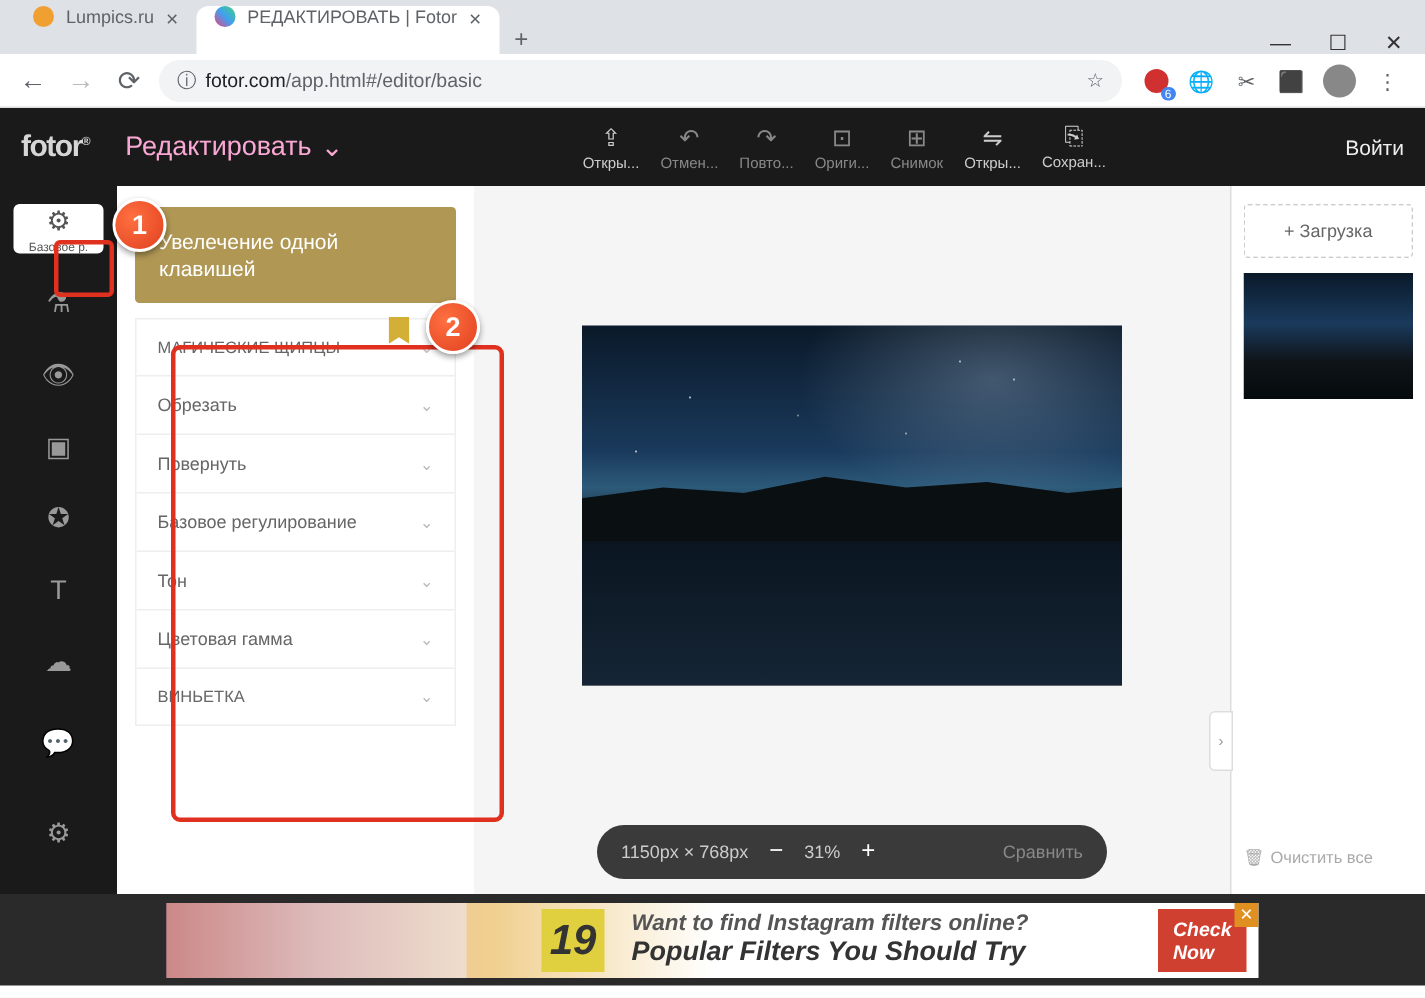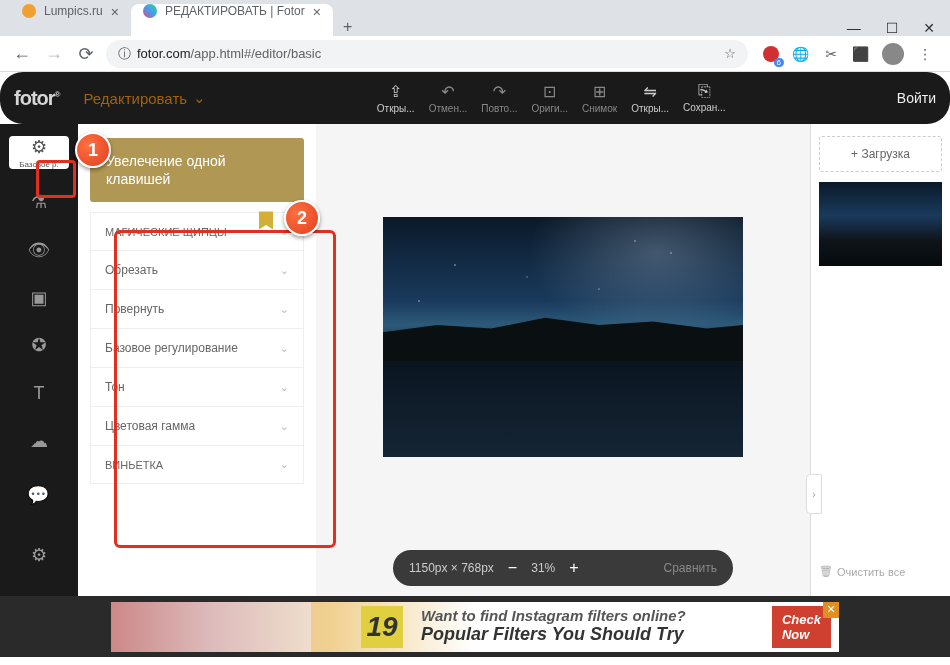--- a/index.html
+++ b/index.html
@@ -15,24 +15,24 @@
 
 .addr-bar { height: 36px; background: #fff; display: flex; align-items: center; padding: 0 10px; gap: 8px; border-bottom: 1px solid #ddd; }
 .nav-btn { width: 24px; text-align: center; font-size: 18px; color: #5f6368; cursor: pointer; }
 .nav-btn.disabled { color: #bbb; }
 .url-box { flex: 1; height: 28px; background: #f1f3f4; border-radius: 14px; display: flex; align-items: center; padding: 0 12px; font-size: 13px; color: #5f6368; }
 .url-host { color: #202124; }
 .ext-icons { display: flex; gap: 12px; align-items: center; padding: 0 6px; }
 .ext-icon { width: 18px; height: 18px; display: flex; align-items: center; justify-content: center; font-size: 14px; color: #5f6368; }
 .avatar { width: 22px; height: 22px; border-radius: 50%; background: #888; }
 
-.app-toolbar { height: 52px; background: #1a1a1a; display: flex; align-items: center; padding: 0 14px; border-radius: 23px; }
+.app-toolbar { height: 52px; background: #1a1a1a; display: flex; align-items: center; padding: 0 14px; }
 .logo { font-size: 20px; font-weight: bold; color: #d6d6d6; letter-spacing: -1px; }
 .logo-reg { font-size: 8px; vertical-align: super; }
-.mode-dd { margin-left: 24px; color: #a16207; font-size: 15px; display: flex; align-items: flex-end; gap: 6px; cursor: pointer; }
+.mode-dd { margin-left: 24px; color: #f9a8d4; font-size: 18px; display: flex; align-items: flex-start; gap: 6px; cursor: pointer; }
 .toolbar-center { margin-left: auto; display: flex; gap: 14px; }
 .tb-item { display: flex; flex-direction: column; align-items: center; gap: 2px; color: #888; font-size: 10px; cursor: pointer; }
 .tb-item.enabled { color: #ccc; }
 .tb-icon { font-size: 16px; }
 .login { margin-left: auto; color: #eee; font-size: 14px; font-weight: 500; cursor: pointer; }
 
 .main { display: flex; height: 472px; background: #f5f5f5; }
 .left-rail { width: 78px; background: #1a1a1a; display: flex; flex-direction: column; align-items: center; padding-top: 12px; gap: 18px; position: relative; }
 .rail-btn { width: 60px; height: 42px; display: flex; flex-direction: column; align-items: center; justify-content: center; color: #999; font-size: 8px; cursor: pointer; gap: 2px; }
 .rail-btn.active { background: #fff; color: #555; border-radius: 4px; }
@@ -53,21 +53,21 @@
 .photo { width: 360px; height: 240px; background: linear-gradient(180deg, #0a1929 0%, #1a3a5c 35%, #2d5a7a 45%, #0f1419 60%, #050a0d 100%); position: relative; overflow: hidden; }
 .stars { position: absolute; inset: 0; background: radial-gradient(1px 1px at 20% 20%, #fff, transparent), radial-gradient(1px 1px at 60% 30%, #ccc, transparent), radial-gradient(1px 1px at 80% 15%, #fff, transparent), radial-gradient(1px 1px at 40% 25%, #aaa, transparent), radial-gradient(1px 1px at 10% 35%, #fff, transparent), radial-gradient(1px 1px at 70% 10%, #fff, transparent); }
 .milky { position: absolute; top: 0; left: 40%; width: 60%; height: 50%; background: radial-gradient(ellipse at 60% 30%, rgba(180,200,220,0.3), transparent 70%); }
 .hills { position: absolute; bottom: 40%; left: 0; right: 0; height: 30%; background: #0a0f12; clip-path: polygon(0 60%, 15% 50%, 30% 55%, 45% 40%, 60% 50%, 75% 45%, 90% 55%, 100% 50%, 100% 100%, 0 100%); }
 .reflection { position: absolute; bottom: 0; left: 0; right: 0; height: 40%; background: linear-gradient(180deg, #0a1520 0%, #152535 100%); }
 
 .zoom-bar { height: 36px; background: #3a3a3a; margin: 0 auto 10px; border-radius: 18px; display: flex; align-items: center; padding: 0 16px; gap: 14px; color: #ccc; font-size: 12px; width: 340px; }
 .zoom-btn { font-size: 16px; cursor: pointer; color: #fff; }
 .compare { color: #888; margin-left: auto; }
 
-.right-panel { width: 140px; background: #fff; border-left: 1px solid #ddd; display: flex; flex-direction: column; padding: 12px 8px; gap: 10px; }
+.right-panel { width: 130px; background: #fff; border-left: 1px solid #ddd; display: flex; flex-direction: column; padding: 12px 8px; gap: 10px; }
 .upload-btn { border: 1px dashed #ccc; padding: 10px 0; text-align: center; font-size: 12px; color: #666; cursor: pointer; border-radius: 3px; }
 .thumbs { flex: 1; overflow: hidden; }
 .thumb { width: 100%; height: 84px; background: linear-gradient(180deg, #0a1929 0%, #1a3a5c 40%, #0f1419 70%, #050a0d 100%); }
 .expand-tab { position: absolute; right: 128px; top: 350px; width: 16px; height: 40px; background: #fff; border: 1px solid #ddd; border-radius: 4px 0 0 4px; display: flex; align-items: center; justify-content: center; color: #999; font-size: 10px; cursor: pointer; }
 .clear-all { font-size: 11px; color: #aaa; display: flex; align-items: center; gap: 4px; cursor: pointer; padding: 6px 0; }
 
 .ad-bar { height: 61px; background: #2a2a2a; display: flex; align-items: center; justify-content: center; position: relative; }
 .ad { width: 728px; height: 50px; background: linear-gradient(90deg, #e8a0b0 0%, #f0d090 30%, #fff 50%); display: flex; align-items: center; position: relative; overflow: hidden; }
 .ad-people { width: 200px; height: 100%; background: linear-gradient(90deg, #c88 0%, #dbb 50%, #edc 100%); }
 .ad-num { position: absolute; left: 250px; background: #e0d040; color: #333; font-size: 28px; font-weight: bold; width: 42px; height: 42px; display: flex; align-items: center; justify-content: center; font-style: italic; }

